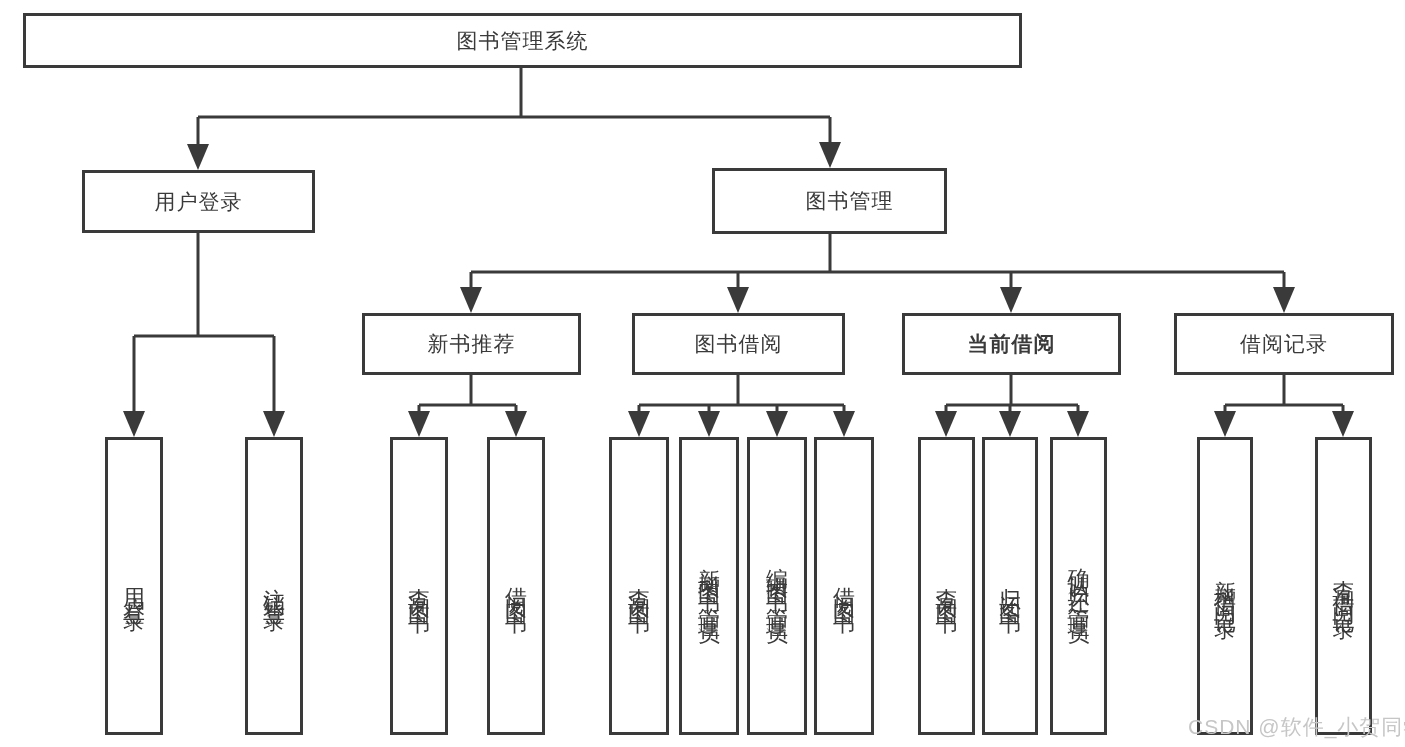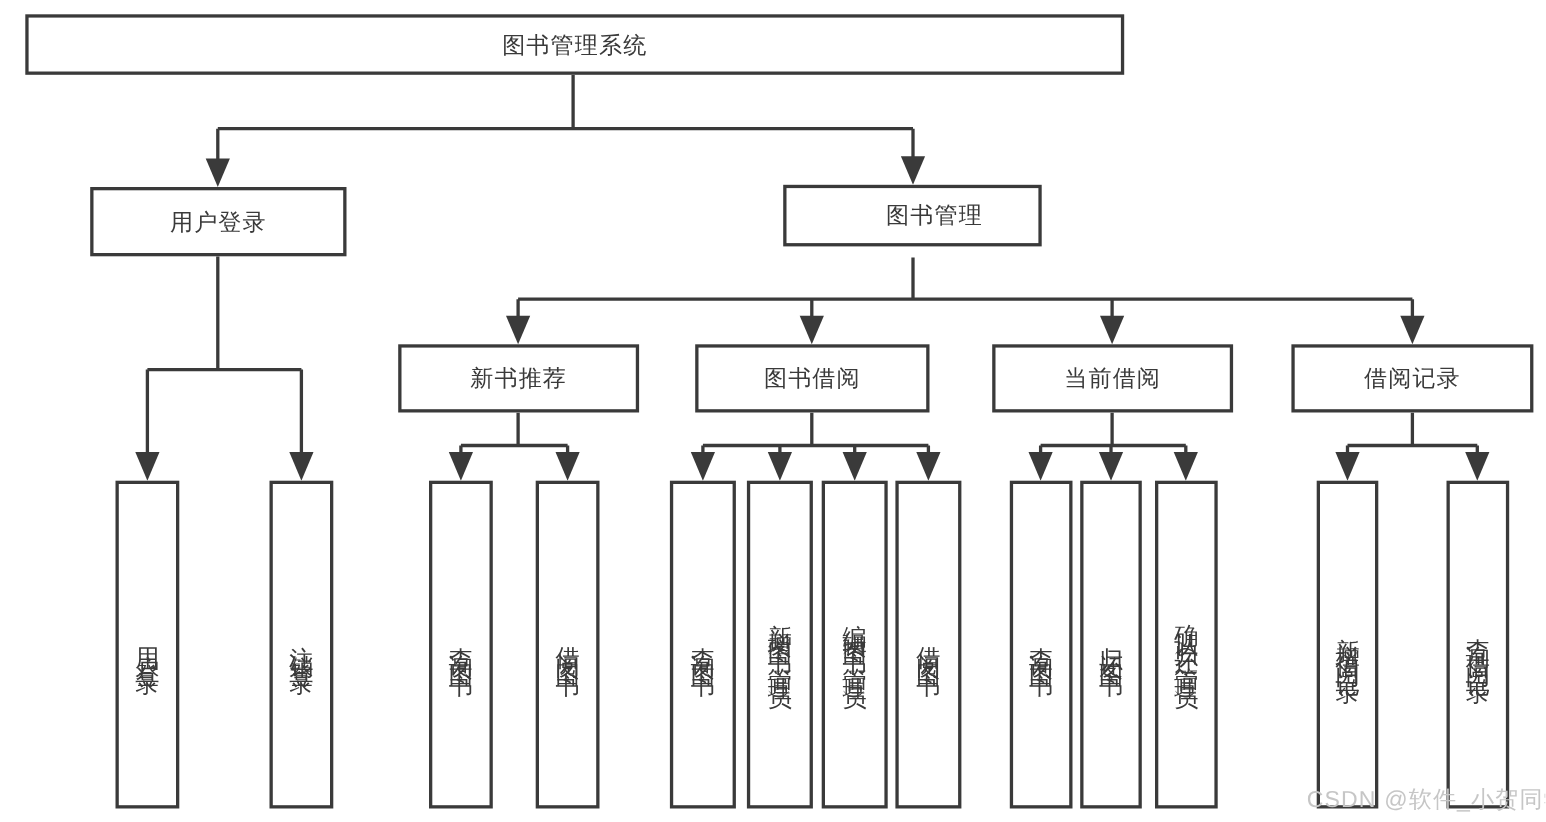--- a/index.html
+++ b/index.html
@@ -106,31 +106,31 @@
     </g>
   </svg>
 
   <div class="node" style="left:23px; top:13px; width:999px; height:55px;">
     <span>图书管理系统</span>
   </div>
 
   <div class="node" style="left:82px; top:170px; width:233px; height:63px;">
     <span>用户登录</span>
   </div>
-  <div class="node" style="left:712px; top:168px; width:235px; height:56px;padding-left:40px;">
+  <div class="node" style="left:712px; top:168px; width:235px; height:66px;padding-left:40px;">
     <span>图书管理</span>
   </div>
 
   <div class="node" style="left:632px; top:313px; width:213px; height:62px;">
     <span>图书借阅</span>
   </div>
   <div class="node" style="left:362px; top:313px; width:219px; height:62px;">
     <span>新书推荐</span>
   </div>
-  <div class="node" style="left:902px; top:313px; width:219px; height:62px;">
+  <div class="node" style="left:902px; top:313px; width:219px; height:62px;font-weight:bold;">
     <span>当前借阅</span>
   </div>
   <div class="node" style="left:1174px; top:313px; width:220px; height:62px;">
     <span>借阅记录</span>
   </div>
 
   <div class="vnode" style="left:105px; top:437px; width:58px; height:298px;">
     <span class="vtext">用户登录</span>
   </div>
   <div class="vnode" style="left:245px; top:437px; width:58px; height:298px;">

